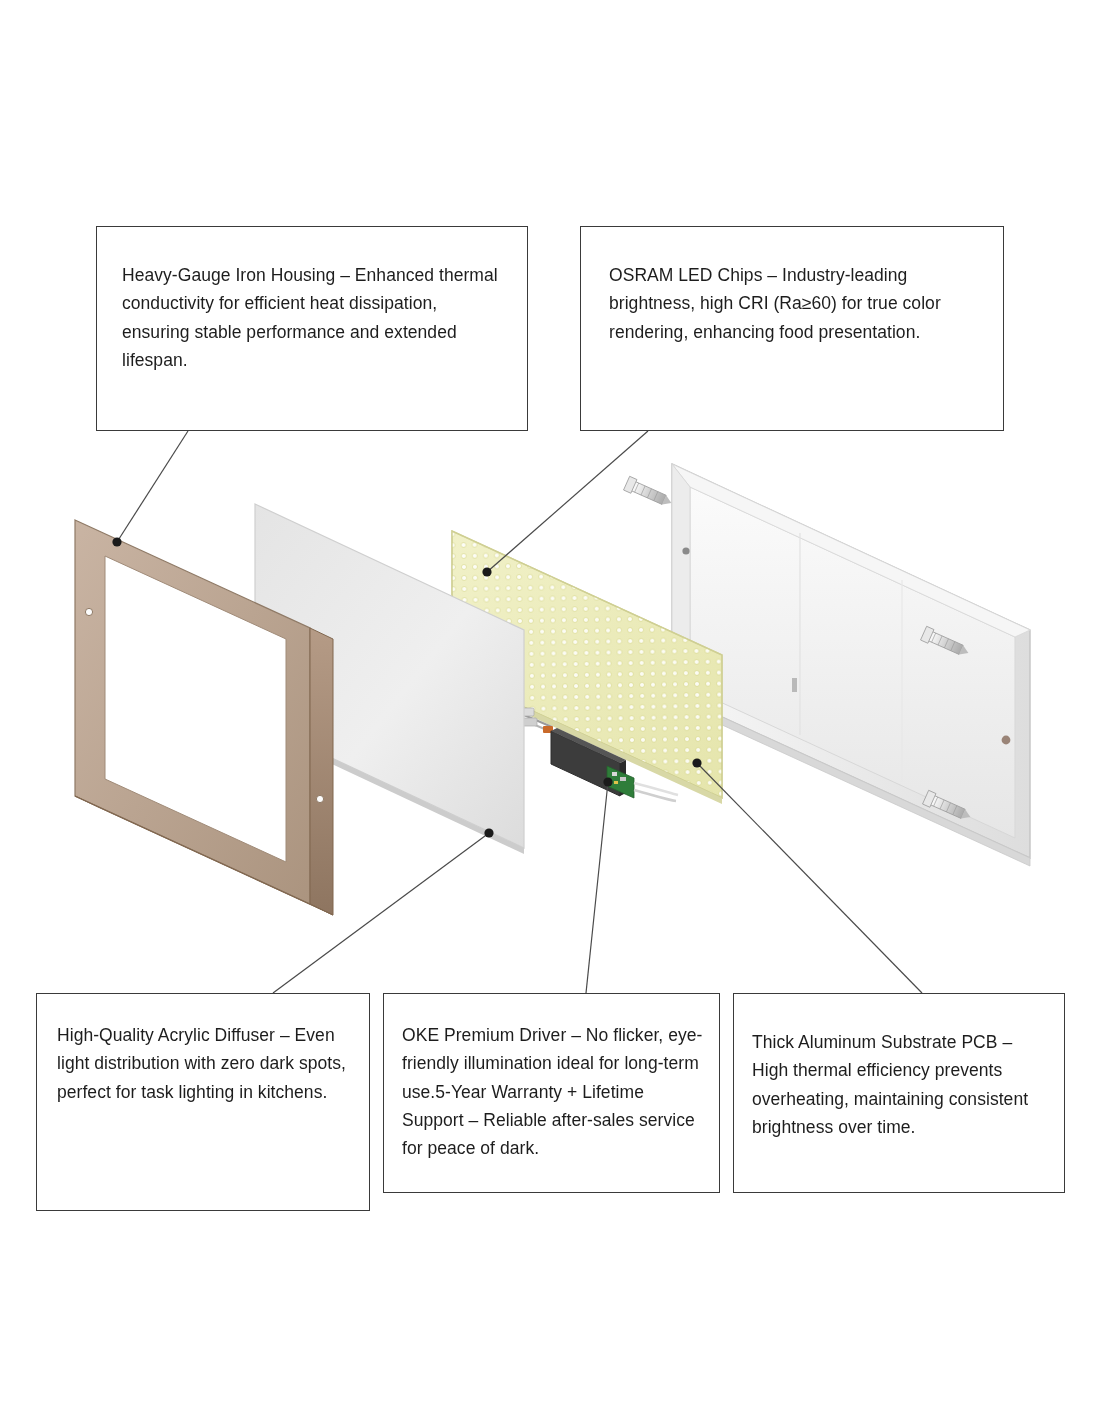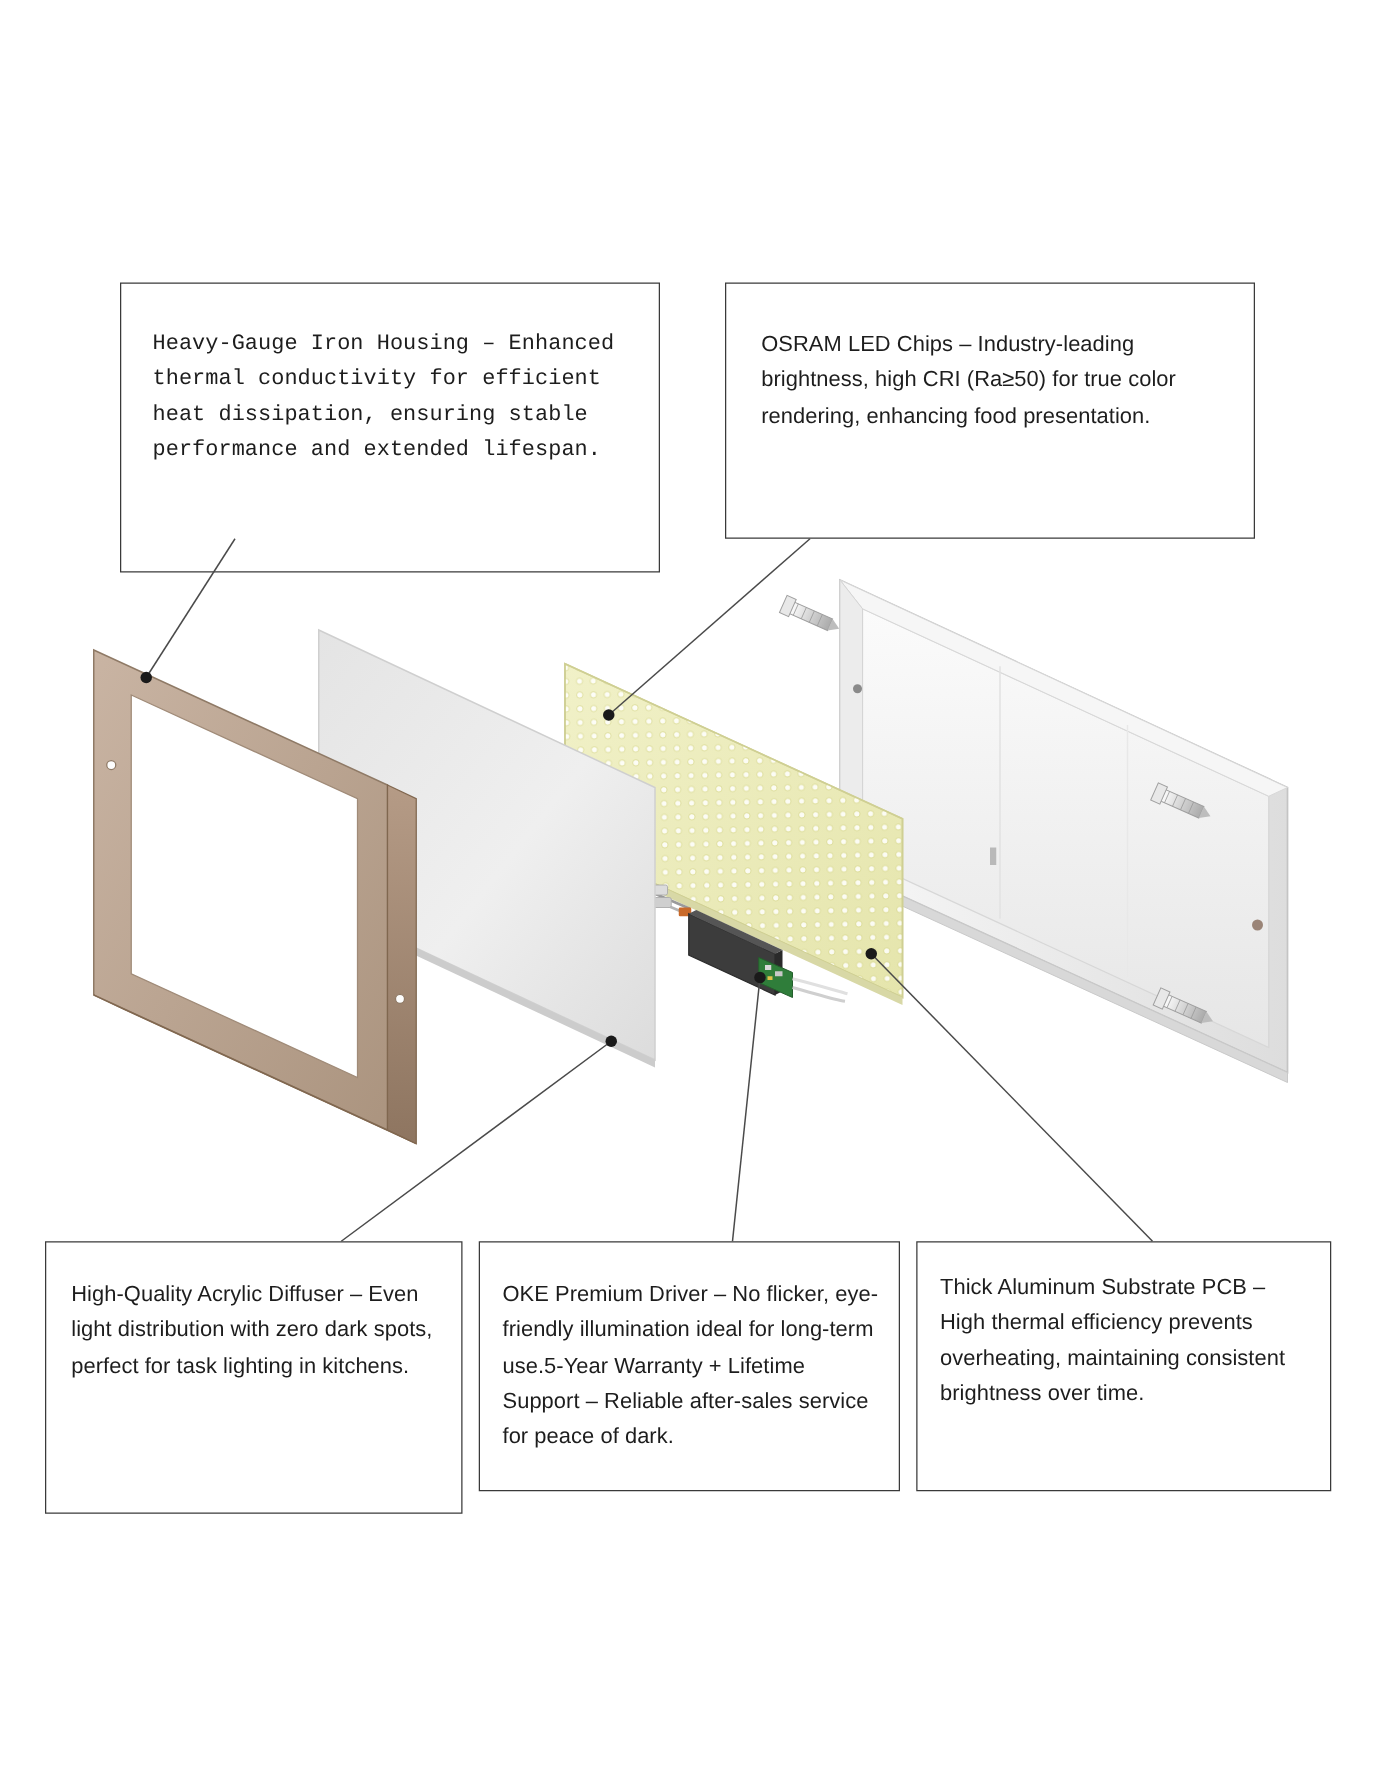--- a/index.html
+++ b/index.html
@@ -30,42 +30,42 @@
     font-size: 17.5px;
     line-height: 1.62;
     color: #1d1d1d;
     letter-spacing: 0.05px;
     z-index: 5;
   }
   .callout p { margin: 0; }
 
   
   #callout-housing {
-    left: 96px;  top: 226px;  width: 432px;  height: 232px;
-    padding-top: 34px; padding-left: 25px; padding-right: 20px; font-family: Liberation Mono, monospace;
+    left: 96px;  top: 226px;  width: 432px;  height: 205px;
+    padding-top: 34px; padding-left: 25px; padding-right: 20px;
   }
   
   #callout-chips {
     left: 580px; top: 226px;  width: 424px;  height: 205px;
     padding-top: 34px; padding-left: 28px; padding-right: 22px;
   }
   
   #callout-diffuser {
     left: 36px;  top: 993px;  width: 334px;  height: 218px;
     padding-top: 27px; padding-left: 20px; padding-right: 14px;
   }
   
   #callout-driver {
     left: 383px; top: 993px;  width: 337px;  height: 200px;
     padding-top: 27px; padding-left: 18px; padding-right: 12px;
   }
   
   #callout-pcb {
     left: 733px; top: 993px;  width: 332px;  height: 200px;
-    padding-top: 21px; padding-left: 18px; padding-right: 12px;
+    padding-top: 34px; padding-left: 18px; padding-right: 12px;
   }
 
   svg.layer {
     position: absolute;
     left: 0; top: 0;
     width: 1100px;
     height: 1422px;
   }
   #leader-layer { z-index: 6; pointer-events: none; }
   #art-layer { z-index: 2; }
@@ -241,21 +241,21 @@
       <circle cx="608" cy="782" r="4.6"></circle>
       <circle cx="697" cy="763" r="4.6"></circle>
     </g>
   </svg>
 
   <div class="callout" id="callout-housing">
     <p>Heavy-Gauge Iron Housing – Enhanced thermal conductivity for efficient heat dissipation, ensuring stable performance and extended lifespan.</p>
   </div>
 
   <div class="callout" id="callout-chips">
-    <p>OSRAM LED Chips – Industry-leading brightness, high CRI (Ra≥50) for true color rendering, enhancing food presentation.</p>
+    <p>OSRAM LED Chips – Industry-leading brightness, high CRI (Ra≥60) for true color rendering, enhancing food presentation.</p>
   </div>
 
   <div class="callout" id="callout-diffuser">
     <p>High-Quality Acrylic Diffuser – Even light distribution with zero dark spots, perfect for task lighting in kitchens.</p>
   </div>
 
   <div class="callout" id="callout-driver">
     <p>OKE Premium Driver – No flicker, eye-friendly illumination ideal for long-term use.5-Year Warranty + Lifetime Support – Reliable after-sales service for peace of dark.</p>
   </div>
 

